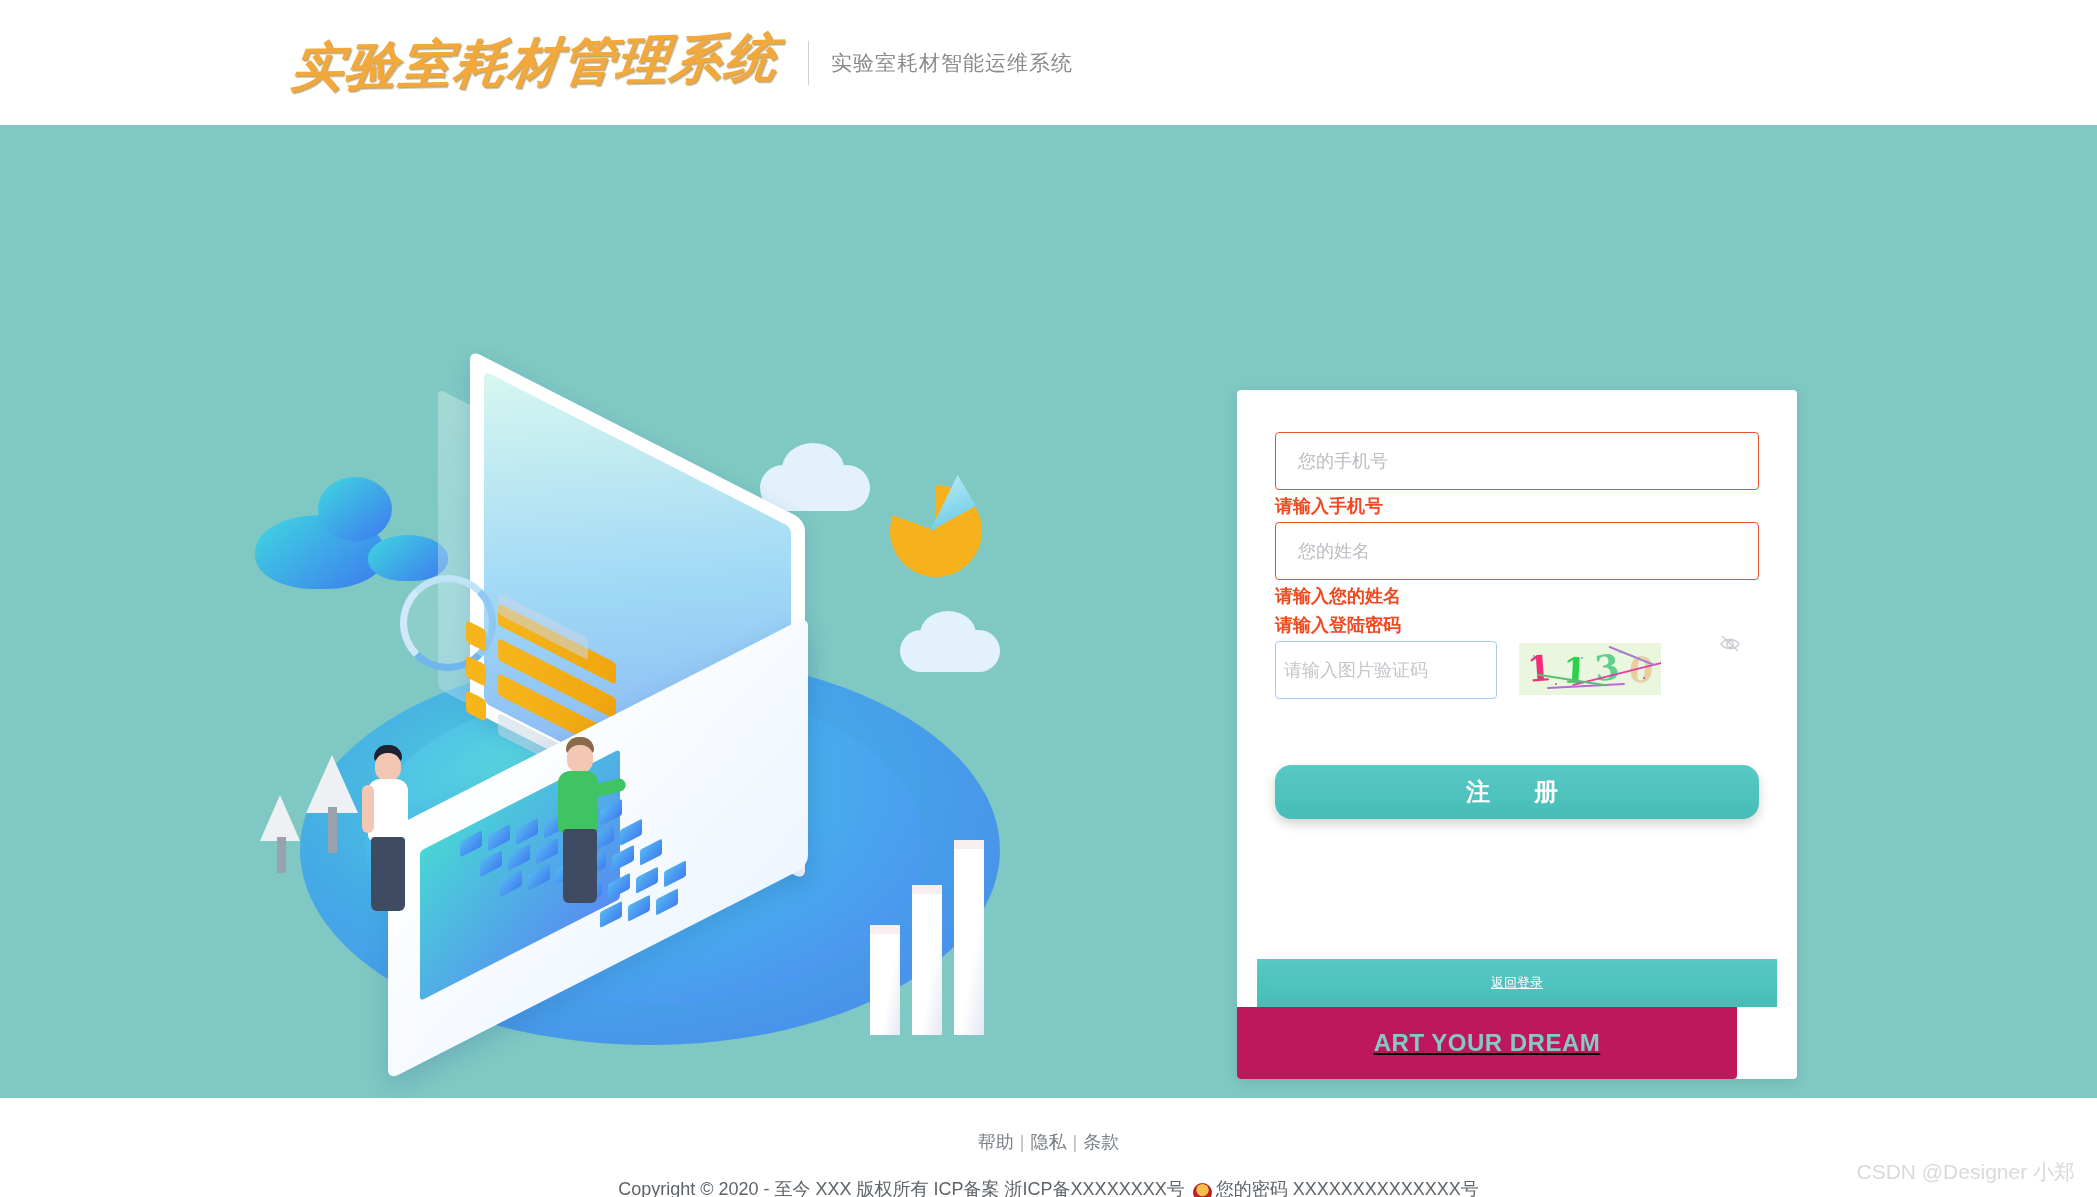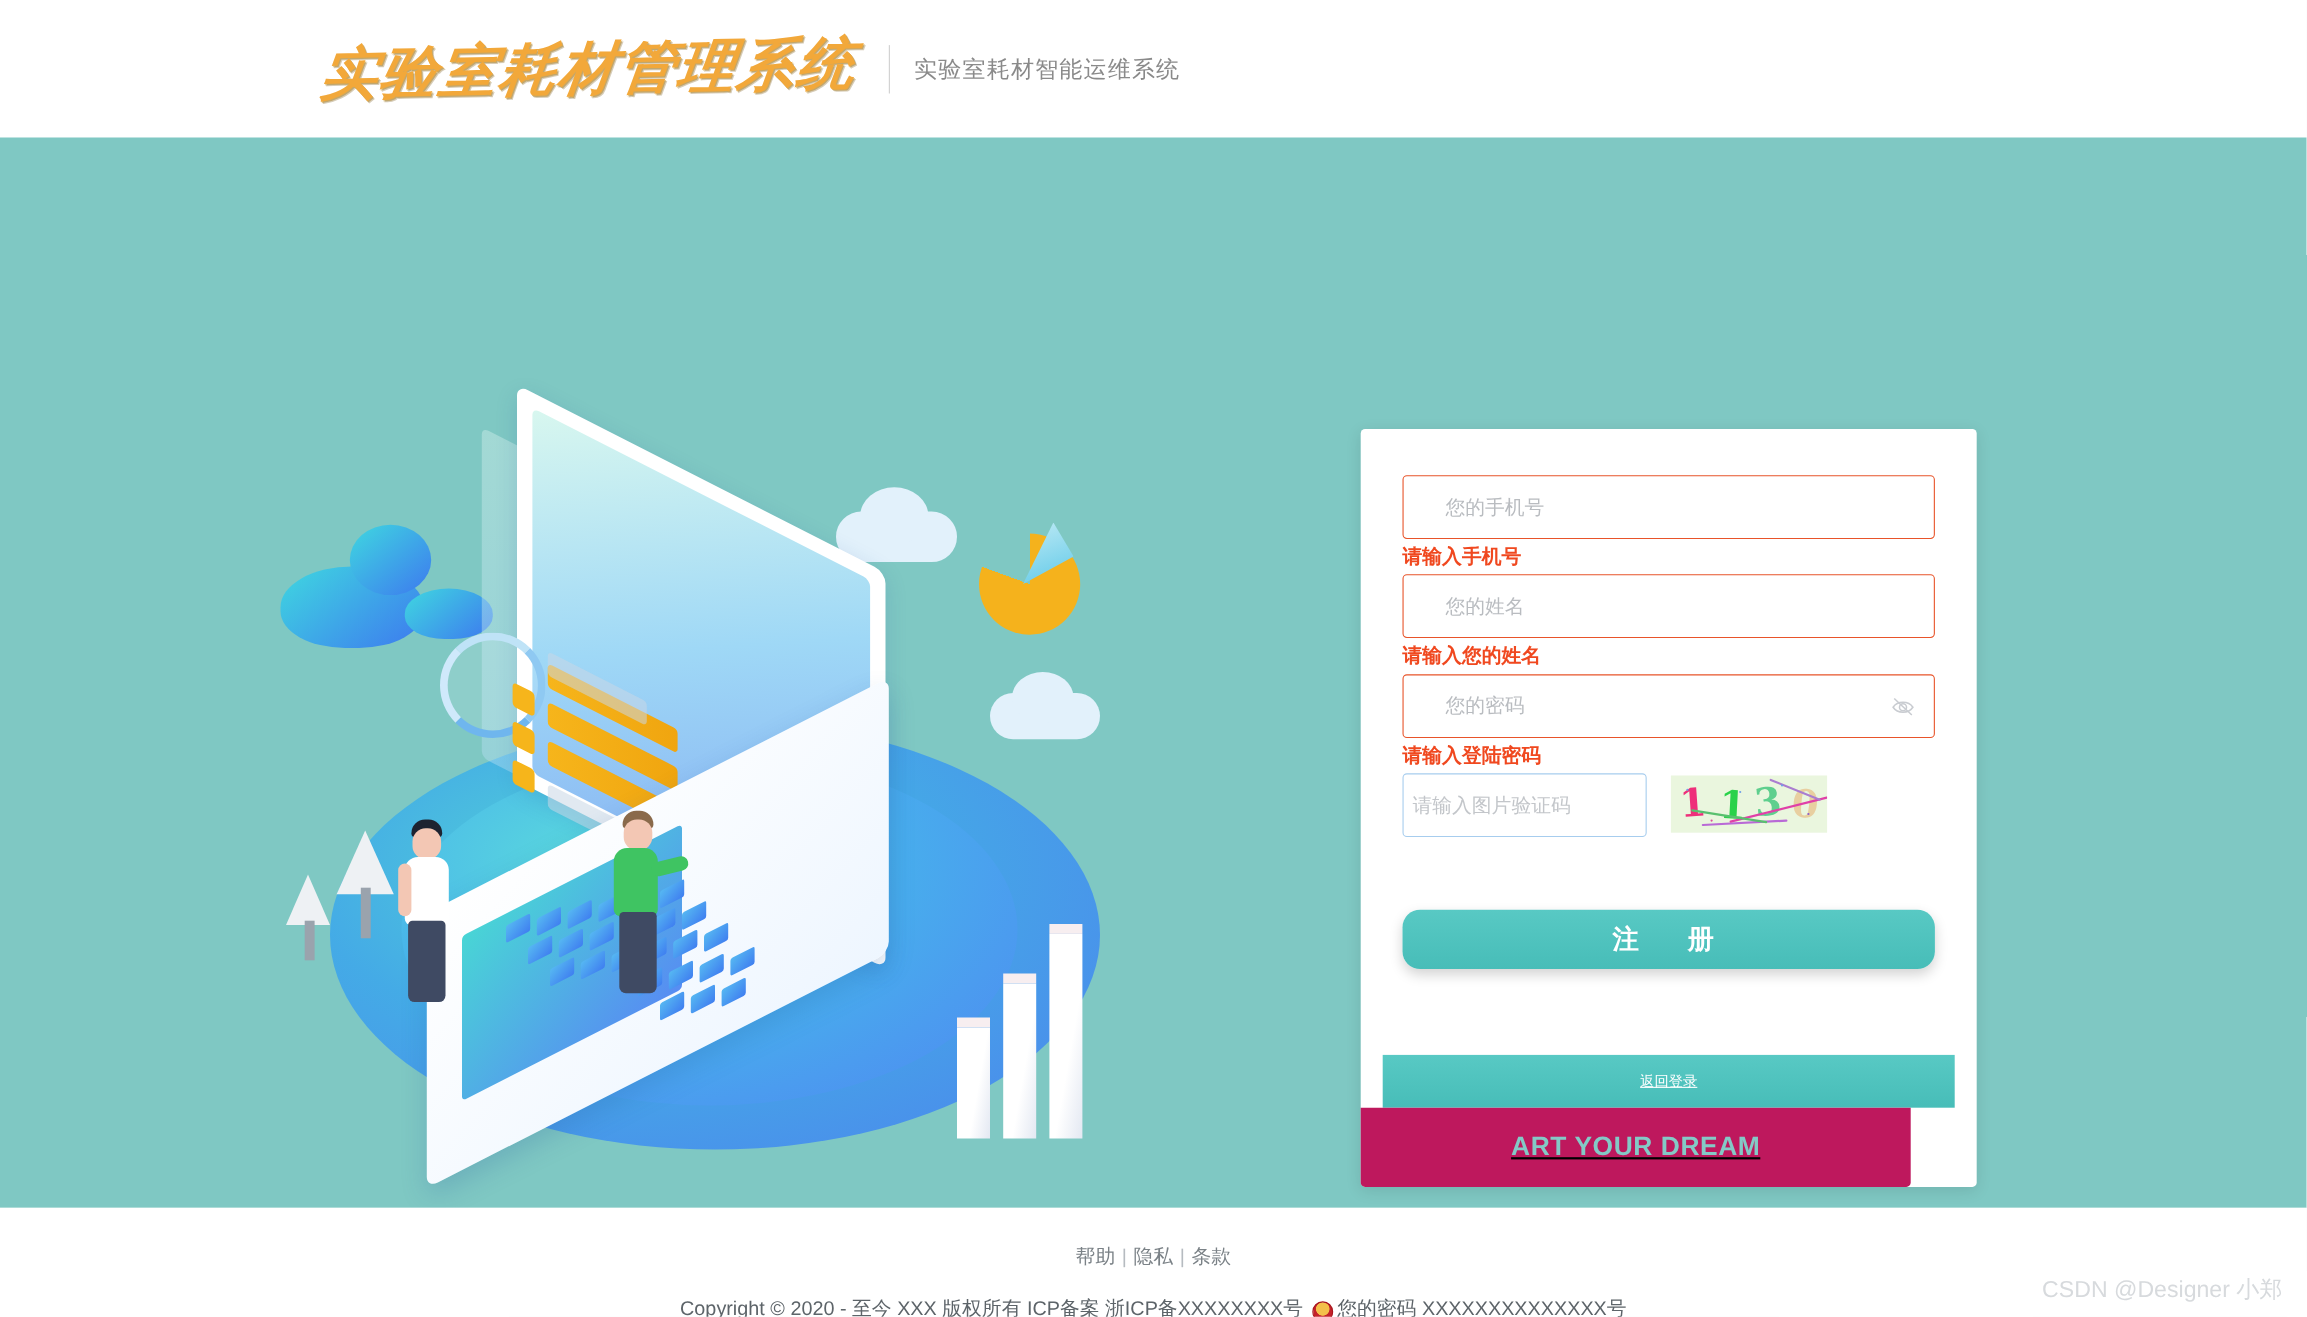--- a/index.html
+++ b/index.html
@@ -154,21 +154,21 @@
     position:absolute; left:1237px; top:265px; width:560px; height:689px;
     background:#ffffff; border-radius:4px;
     box-shadow: 0 3px 14px rgba(0,0,0,.10);
   }
   .card-body { padding: 42px 38px 0 38px; }
   .field { position:relative; margin-bottom:0; }
   .txt-input {
     width:484px; height:58px;
     border:1.6px solid #e8542a; border-radius:4px;
     background:#fff; outline:none;
-    font-size:18px; color:#555; padding-left:38px;
+    font-size:18px; color:#555; padding-left:22px;
     font-family:"Liberation Sans","DejaVu Sans",sans-serif;
   }
   .txt-input::placeholder { color:#b9bcc0; }
   .err {
     color:#f0481f; font-size:18px; font-weight:bold;
     margin:5px 0 4px 0; line-height:1.3;
   }
   .eye-btn {
     position:absolute; right:18px; top:19px; width:22px; height:20px;
     cursor:pointer;
@@ -354,21 +354,20 @@
           <input class="txt-input" type="text" placeholder="您的手机号" style="">
           <div class="err">请输入手机号</div>
         </div>
 
         <div class="field">
           <input class="txt-input" type="text" placeholder="您的姓名" style="">
           <div class="err">请输入您的姓名</div>
         </div>
 
         <div class="field">
-          <input class="txt-input" type="password" placeholder="您的密码" style="">
           <span class="eye-btn">
             <svg width="22" height="20" viewBox="0 0 22 20">
               <path d="M2 11 C6 5, 16 5, 20 11 C16 17, 6 17, 2 11 Z" fill="none" stroke="#c9ccd1" stroke-width="1.4"></path>
               <circle cx="11" cy="11" r="3.2" fill="none" stroke="#c9ccd1" stroke-width="1.4"></circle>
               <line x1="3" y1="3" x2="19" y2="18" stroke="#c9ccd1" stroke-width="1.4"></line>
             </svg>
           </span>
           <div class="err">请输入登陆密码</div>
         </div>
 

